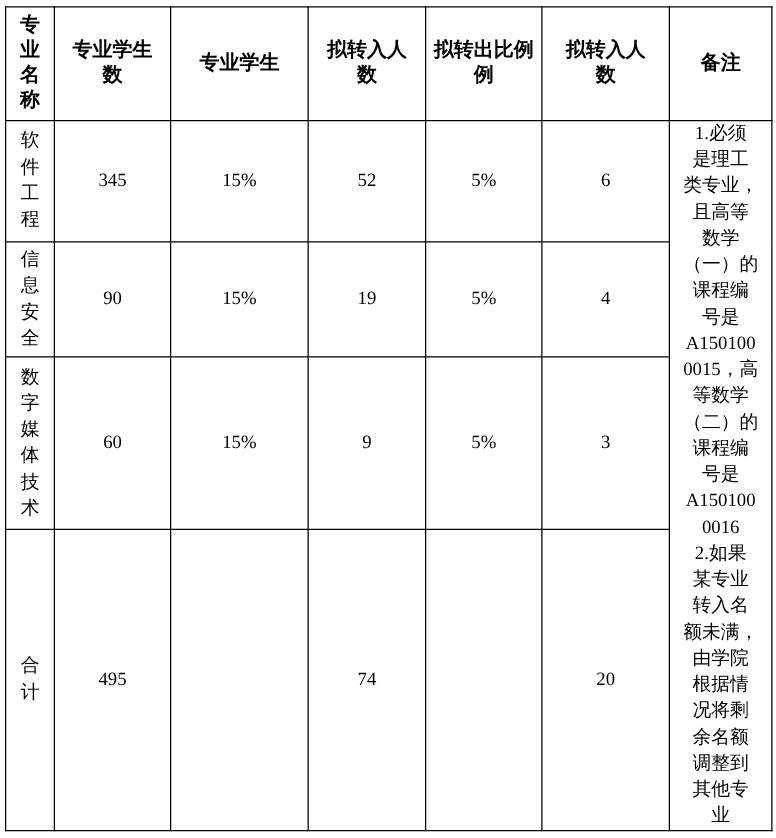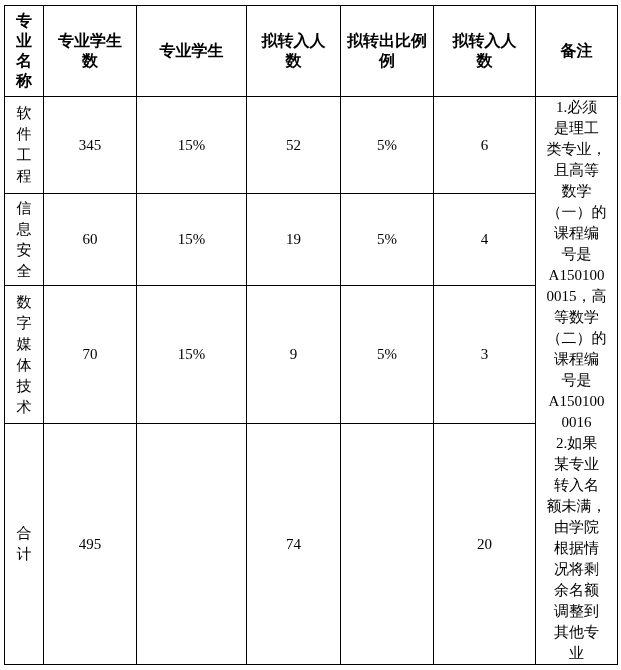--- a/index.html
+++ b/index.html
@@ -128,35 +128,35 @@
 调整到
 其他专
 业</td>
   </tr>
 
   <tr class="r-2">
     <td class="major-cell">信
 息
 安
 全</td>
-    <td>60</td>
+    <td>90</td>
     <td>15%</td>
     <td>19</td>
     <td>5%</td>
     <td>4</td>
   </tr>
 
   <tr class="r-3">
     <td class="major-cell">数
 字
 媒
 体
 技
 术</td>
-    <td>70</td>
+    <td>60</td>
     <td>15%</td>
     <td>9</td>
     <td>5%</td>
     <td>3</td>
   </tr>
 
   <tr class="r-4">
     <td class="major-cell">合
 计</td>
     <td>495</td>

